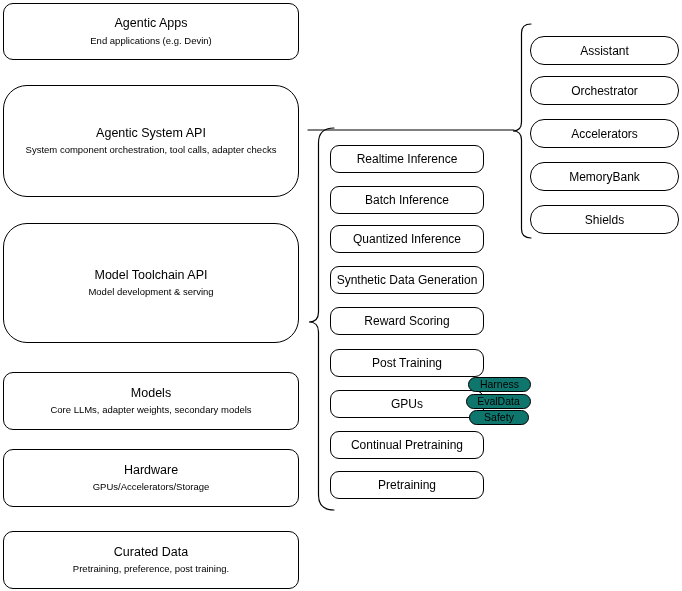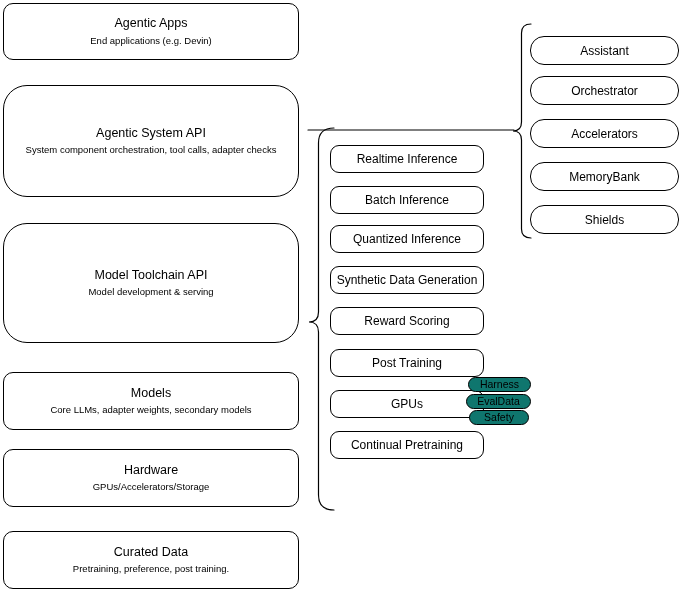--- a/index.html
+++ b/index.html
@@ -132,20 +132,23 @@
   </div>
   <div class="box midbox" style="top:349px;">
     <span>Post Training</span>
   </div>
   <div class="box midbox" style="top:390px;">
     <span>GPUs</span>
   </div>
   <div class="box midbox" style="top:431px;">
     <span>Continual Pretraining</span>
   </div>
+  <div class="box midbox" style="top:471px;">
+    <span>Pretraining</span>
+  </div>
 
   <div class="pill" style="left:468px; top:377px; width:63px;">
     <span>Harness</span>
   </div>
   <div class="pill" style="left:466px; top:394px; width:65px;">
     <span>EvalData</span>
   </div>
   <div class="pill" style="left:469px; top:410px; width:60px;">
     <span>Safety</span>
   </div>

